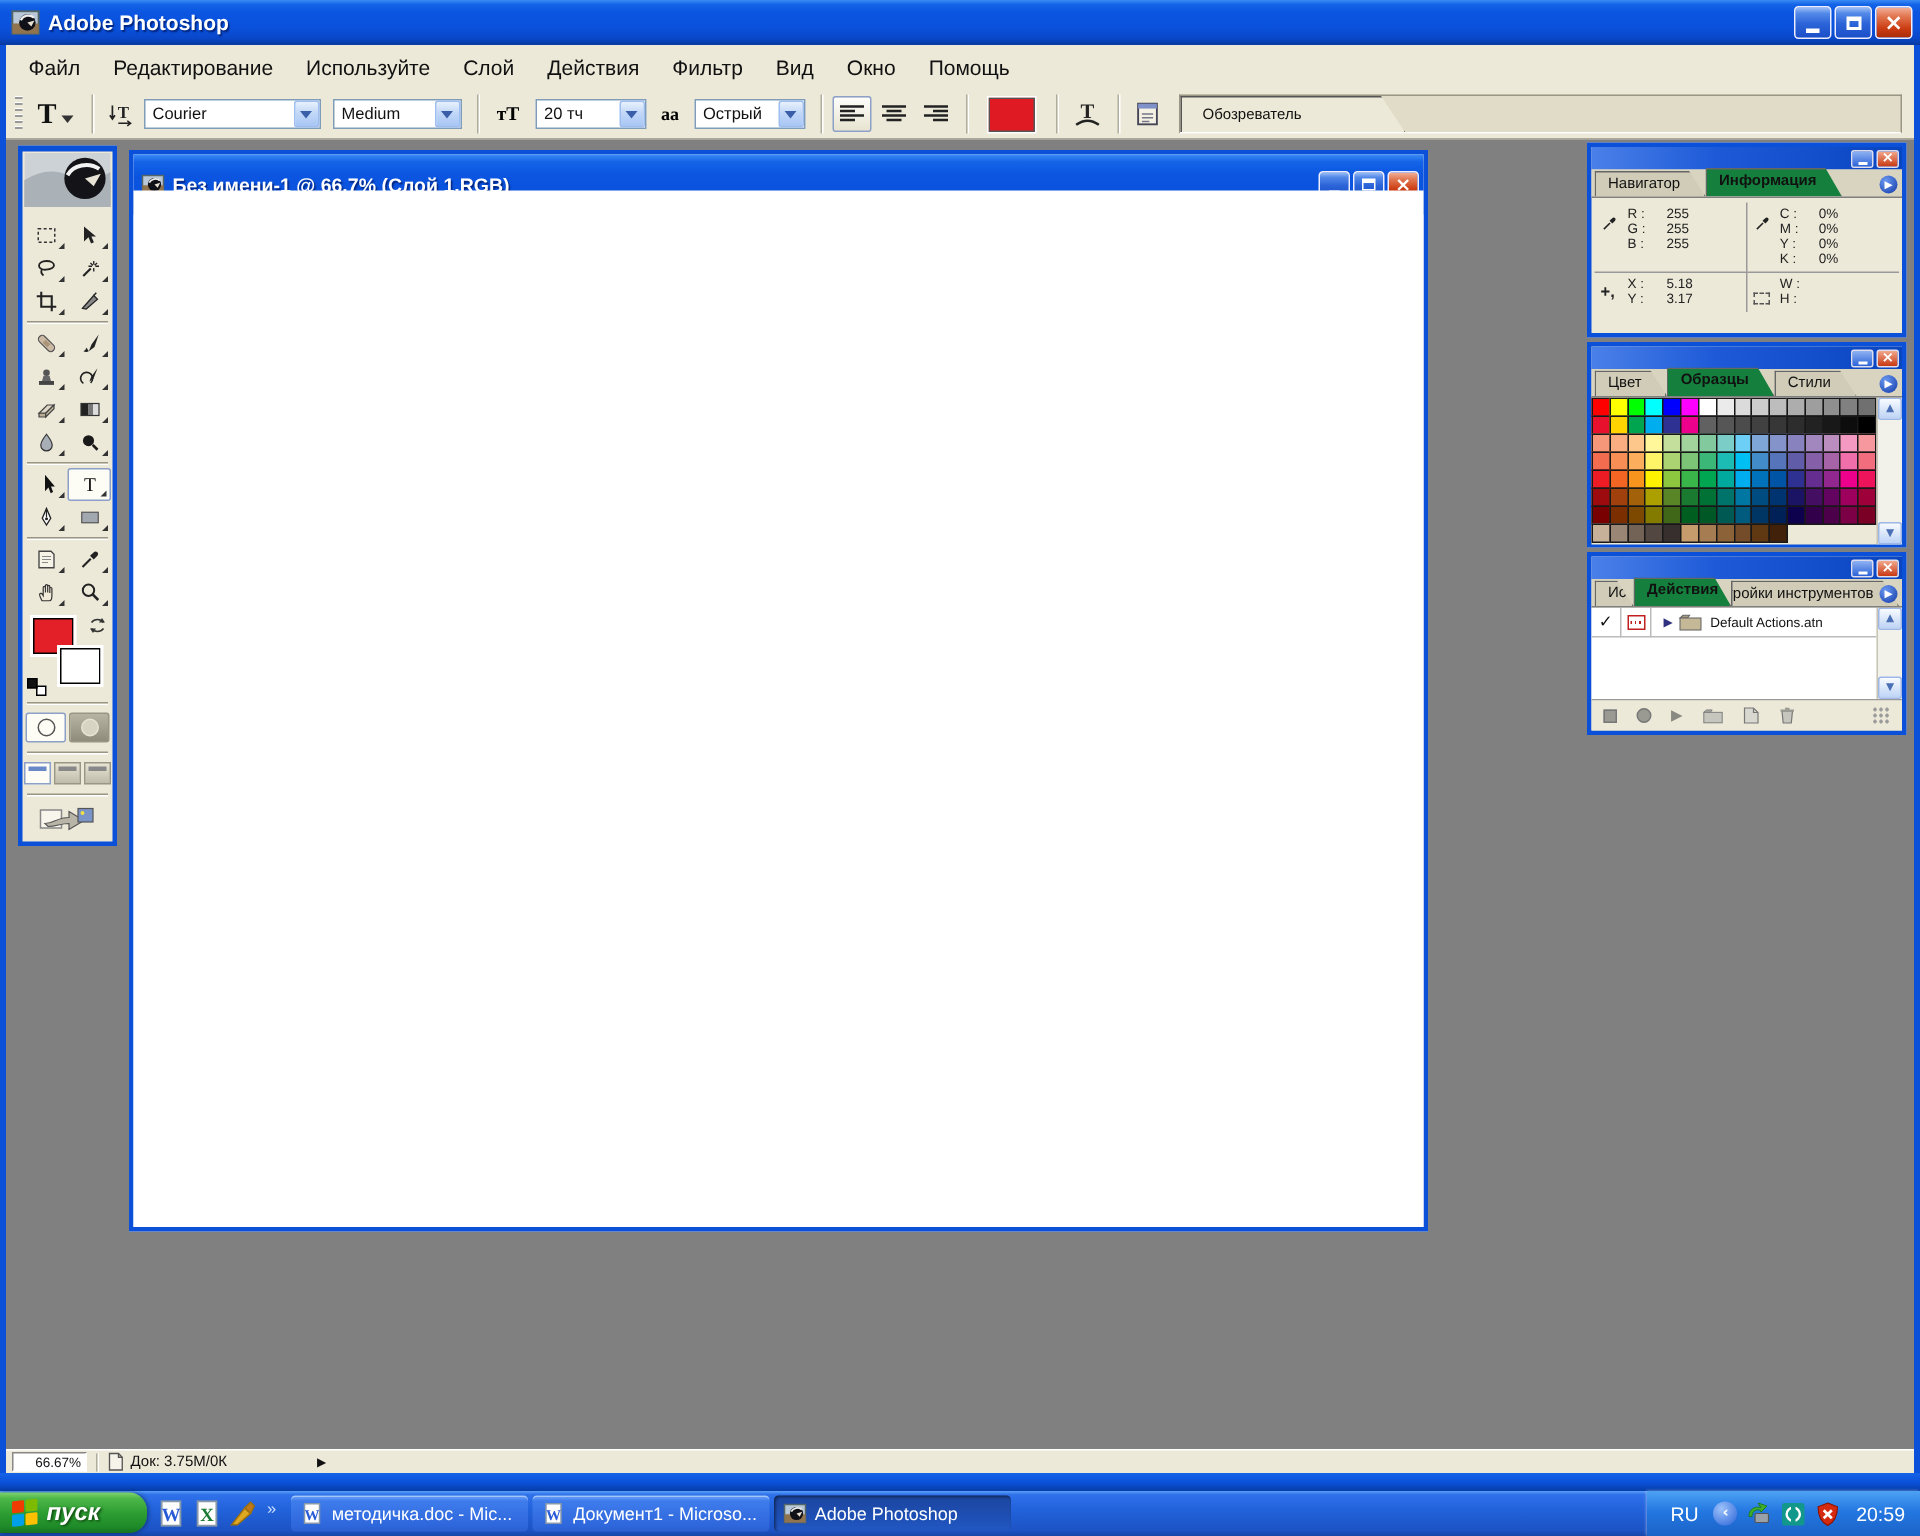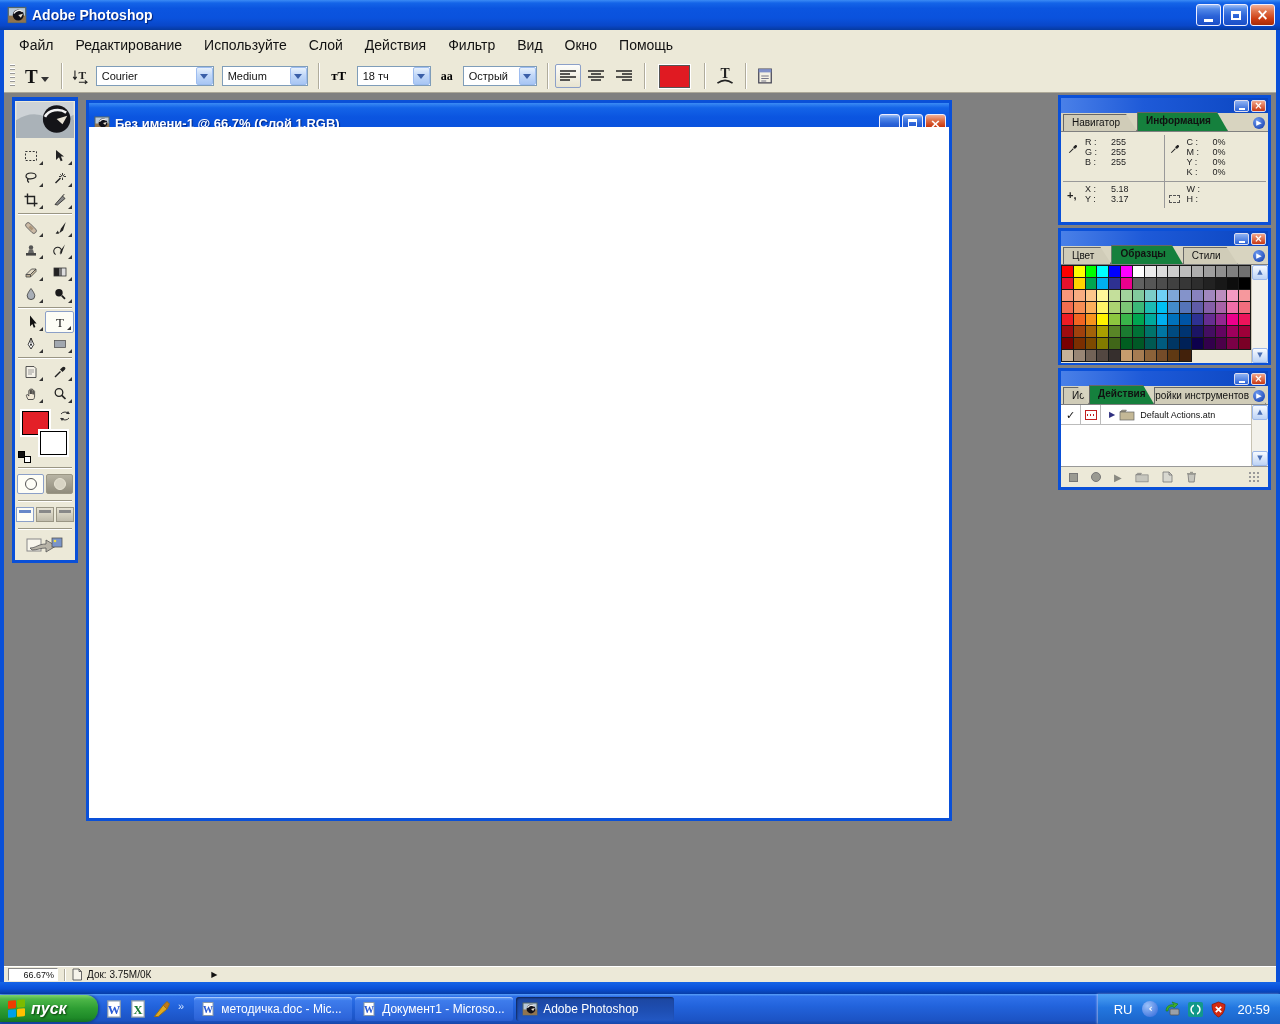--- a/index.html
+++ b/index.html
@@ -242,21 +242,21 @@
       </span>
       <span class="xp-select w-style">
         <span class="val">Medium</span>
         <span class="dd">
             <b></b>
           </span>
       </span>
       <span class="osep"></span>
       <span class="oicon" style="font:bold 13px/18px 'Liberation Serif',serif;text-align:center;width:22px;">тТ</span>
       <span class="xp-select w-size">
-        <span class="val">18 тч</span>
+        <span class="val">20 тч</span>
         <span class="dd">
             <b></b>
           </span>
       </span>
       <span class="oicon" style="font:bold 12px/18px 'Liberation Serif',serif;text-align:center;width:18px;">aа</span>
       <span class="xp-select w-aa">
         <span class="val">Острый</span>
         <span class="dd">
             <b></b>
           </span>
@@ -286,20 +286,23 @@
             <path d="M2.5 12.5 Q8 8.5 13.5 12.5" fill="none" stroke="#222" stroke-width="1.2"></path>
           </svg>
       </span>
       <span class="osep"></span>
       <span class="oicon" style="width:20px;height:20px;">
         <svg viewBox="0 0 16 16">
             <rect x="3" y="2.5" width="10" height="11" fill="#f4f1e4" stroke="#445"></rect>
             <rect x="3" y="2.5" width="10" height="2.6" fill="#8090c8"></rect>
             <path d="M5 8 h6 M5 10 h6 M5 12 h4" stroke="#778" stroke-width="0.8"></path>
           </svg>
+      </span>
+      <span class="well">
+        <span class="welltab">Обозреватель</span>
       </span>
     </div>
 
     <div class="workarea">
 
       <div class="toolbox">
         <svg class="tblogo" viewBox="0 0 54 34">
           <rect width="54" height="34" fill="#cdd2d6"></rect>
             <rect y="17" width="54" height="17" fill="#8d9499"></rect>
           <path d="M0 17 Q14 8 28 14 T54 12 V34 H0 Z" fill="#aab2b8"></path>

